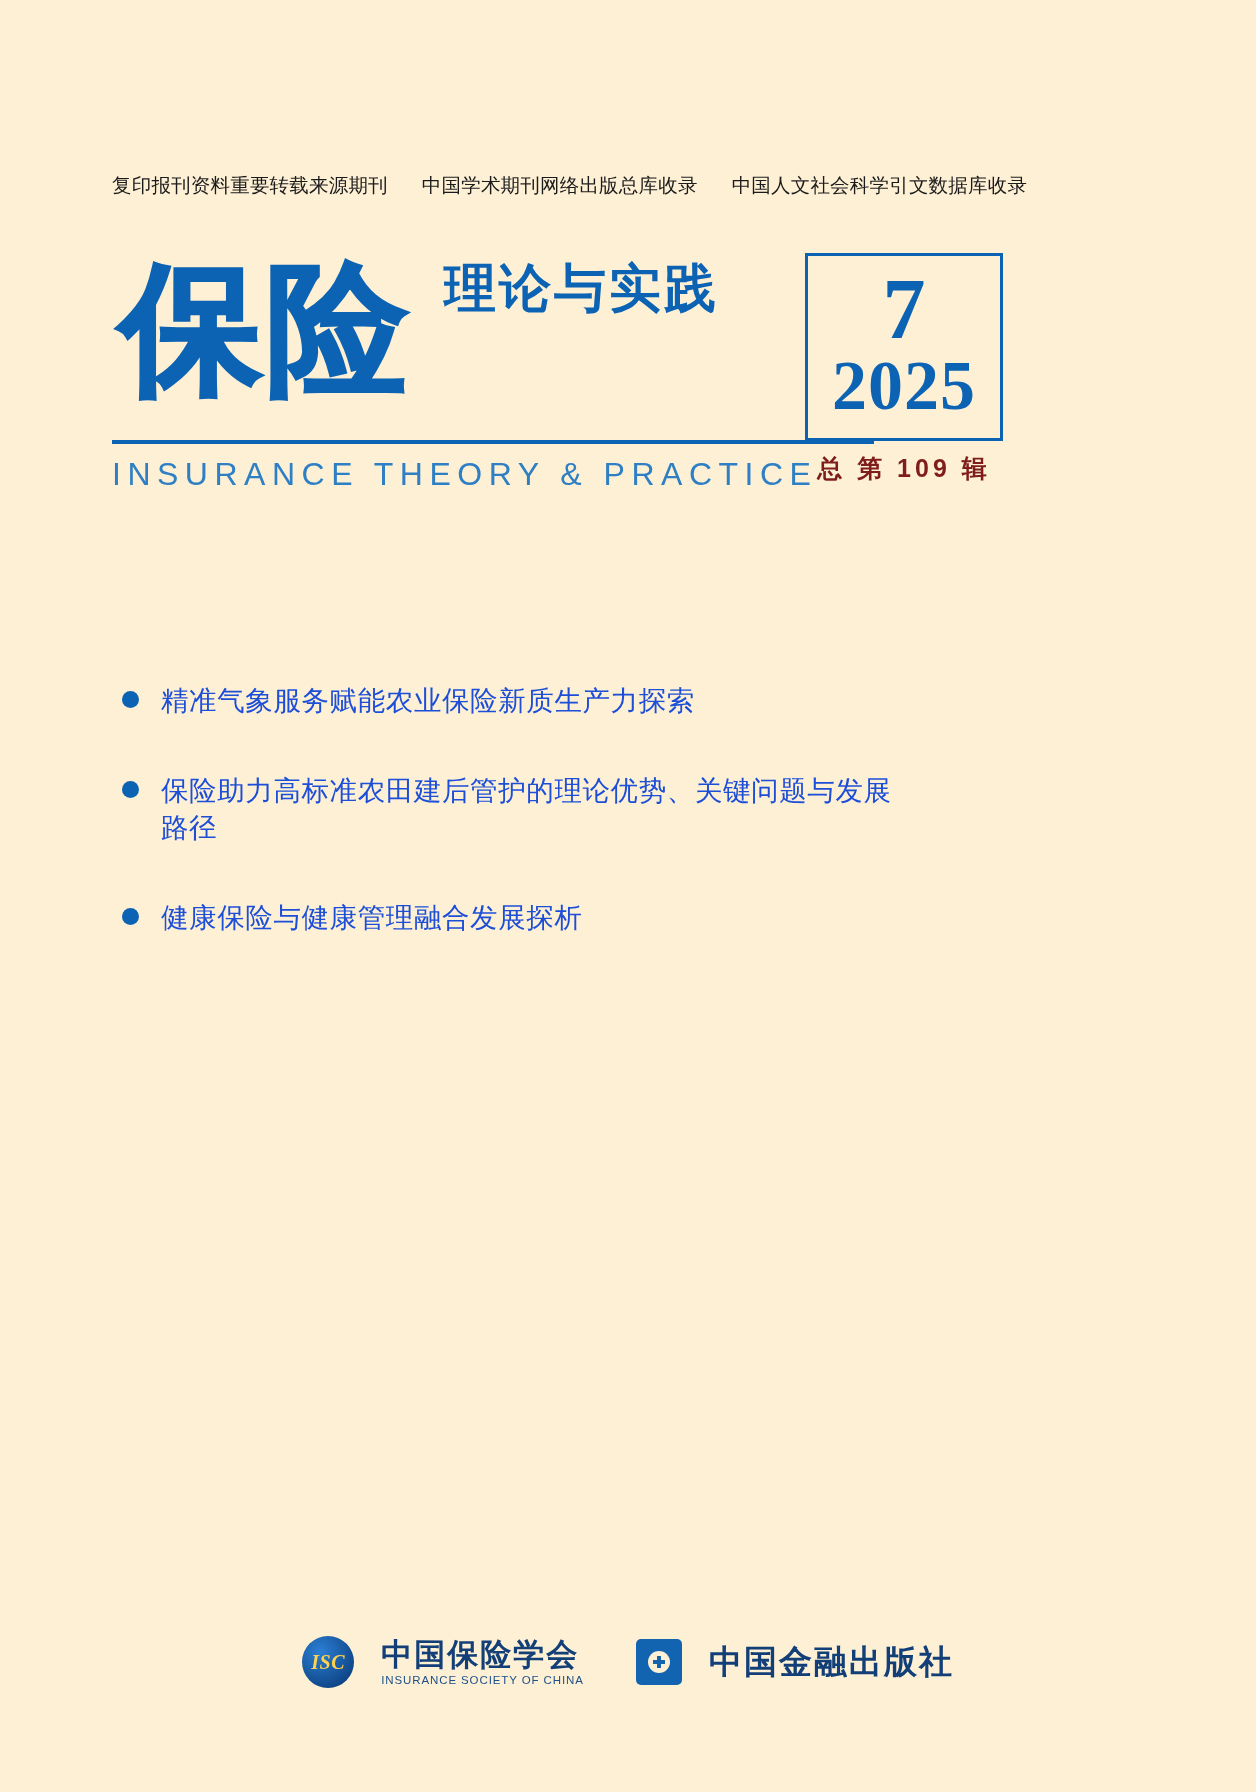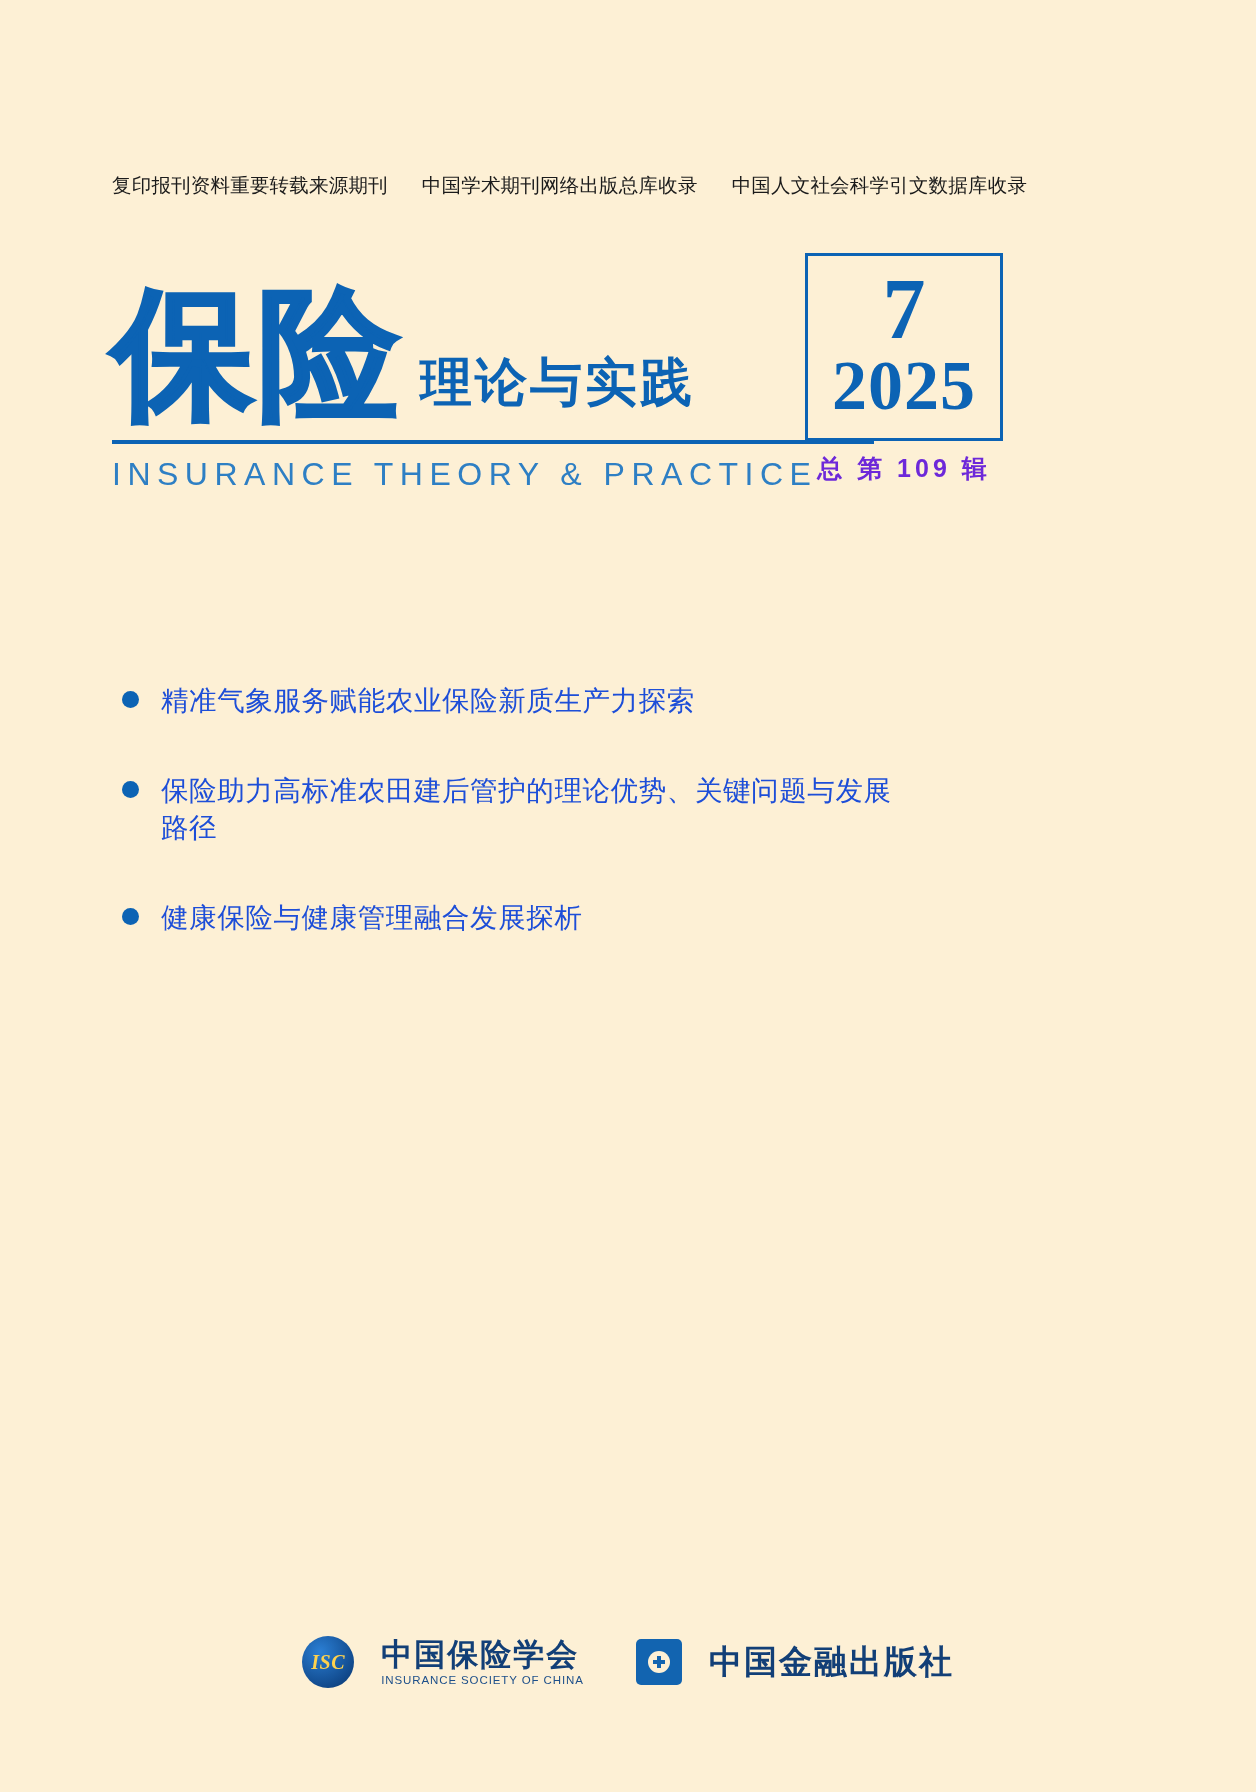--- a/index.html
+++ b/index.html
@@ -43,23 +43,23 @@
   .masthead {
     position: absolute;
     top: 262px;
     left: 112px;
     width: 1036px;
     height: 290px;
   }
 
   .title-zh {
     display: flex;
-    align-items: flex-end;
-    gap: 16px;
+    gap: 32px;
     height: 160px;
+    margin-left: 8px;
   }
   .title-big {
     font-family: "DejaVu Sans", sans-serif;
     font-weight: 700;
     font-size: 142px;
     line-height: 0.95;
     color: #0c63b4;
     letter-spacing: 4px;
     -webkit-text-stroke: 3px #0c63b4;
   }
@@ -118,21 +118,21 @@
     font-weight: 700;
     line-height: 1;
     letter-spacing: 1px;
   }
   .issue-total {
     position: absolute;
     top: 452px;
     left: 805px;
     width: 198px;
     text-align: center;
-    color: #6d28d9;
+    color: #7f1d1d;
     font-size: 25px;
     font-weight: 700;
     letter-spacing: 4px;
     white-space: nowrap;
   }
 
   
   .articles {
     position: absolute;
     top: 682px;

